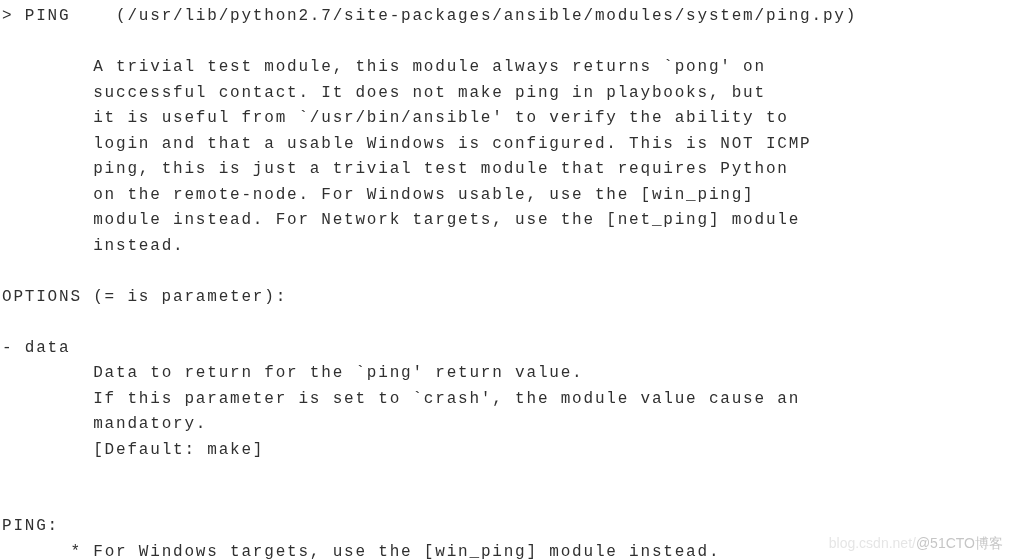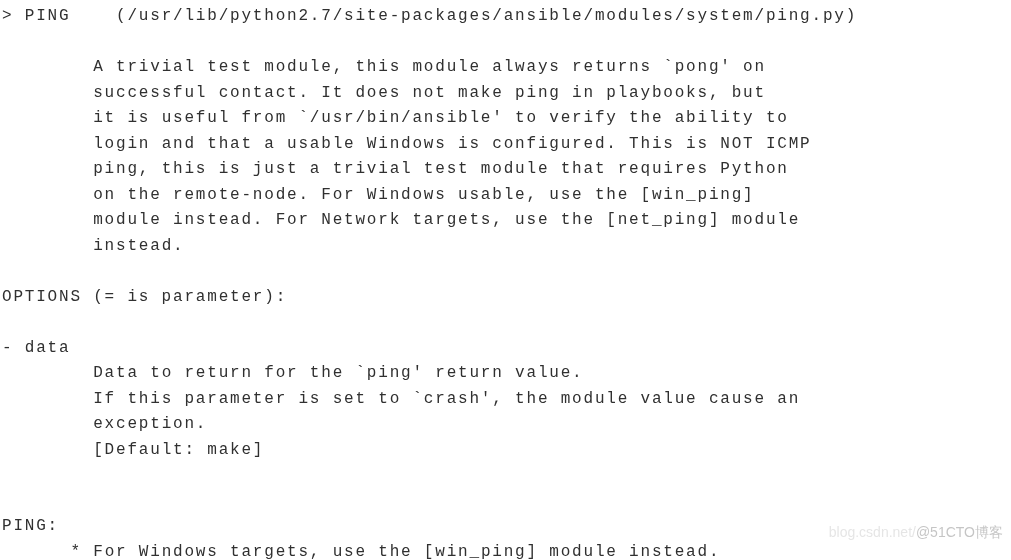--- a/index.html
+++ b/index.html
@@ -16,21 +16,21 @@
     font-family:"Courier New",Courier,monospace;
     font-size:16px;
     line-height:25.5px;
     letter-spacing:1.8px;
     color:#303030;
     white-space:pre;
   }
   .watermark{
     position:absolute;
     right:8px;
-    bottom:18px;
+    bottom:7px;
     font-family:Arial,Helvetica,sans-serif;
     font-size:14px;
     color:rgba(150,150,150,0.55);
     pointer-events:none;
   }
   .watermark .faint{
     color:rgba(180,180,180,0.35);
   }
 </style>
 </head>
@@ -45,21 +45,21 @@
         <span>ping, this is just a trivial test module that requires Python</span>
         <span>on the remote-node. For Windows usable, use the [win_ping]</span>
         <span>module instead. For Network targets, use the [net_ping] module</span>
         <span>instead.</span>
 
 <span>OPTIONS (= is parameter):</span>
 
 <span>- data</span>
         <span>Data to return for the `ping' return value.</span>
         <span>If this parameter is set to `crash', the module value cause an</span>
-        <span>exception.</span>
+        <span>mandatory.</span>
         <span>[Default: make]</span>
 
 
 <span>PING:</span>
       <span>* For Windows targets, use the [win_ping] module instead.</span>
       </pre>
 
 <div class="watermark"><span class="faint">blog.csdn.net/</span><span>@51CTO博客</span></div>
 
 </body></html>

